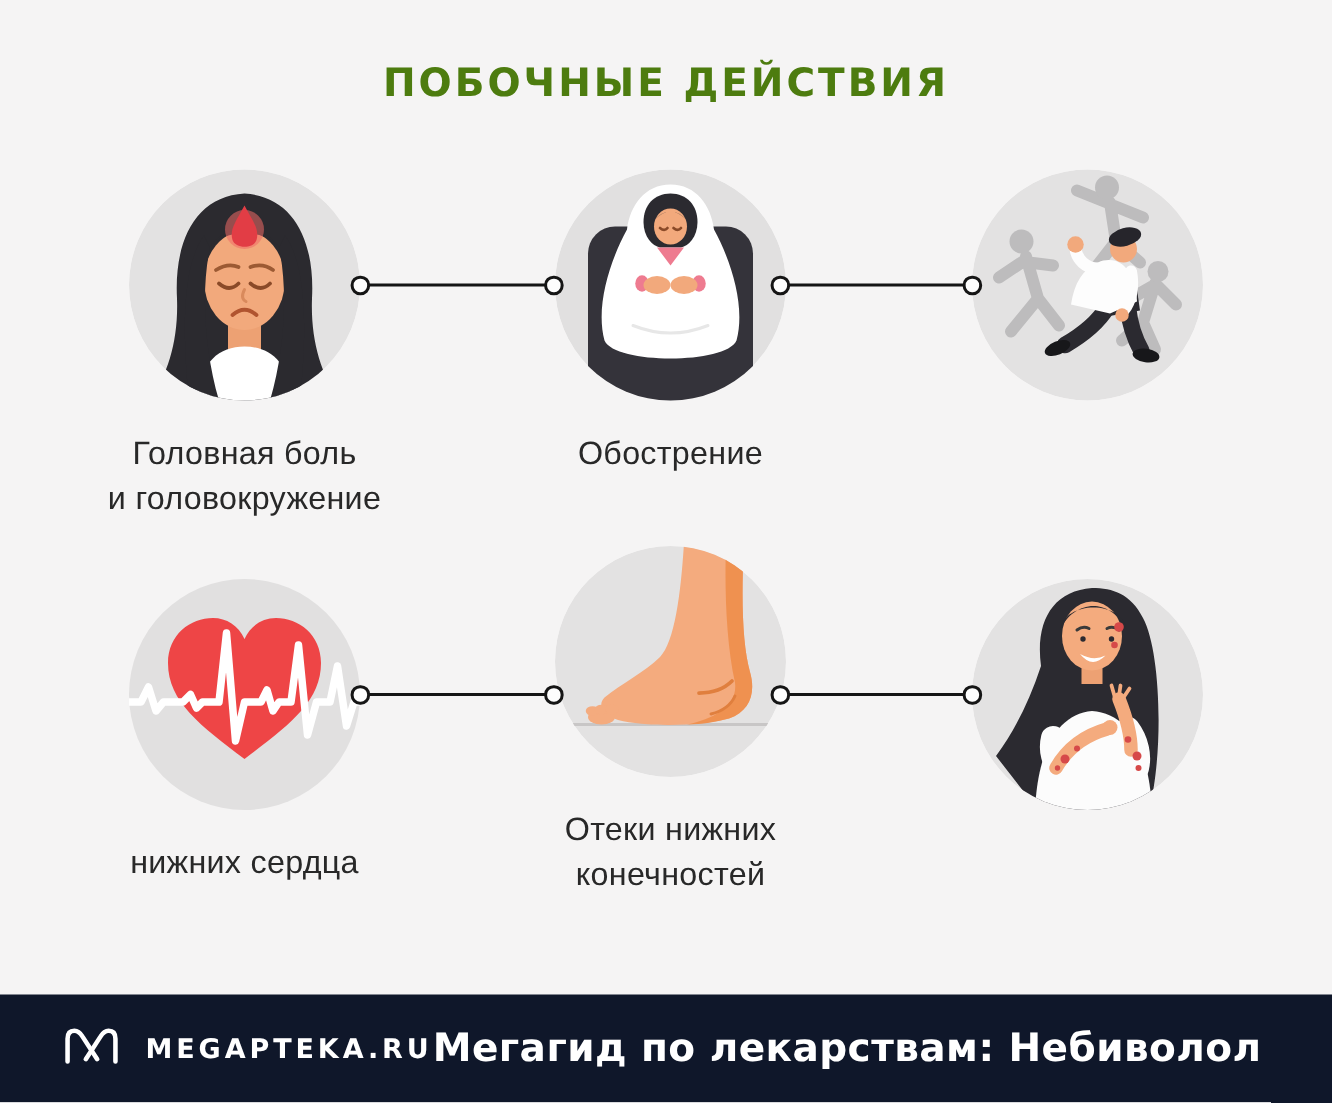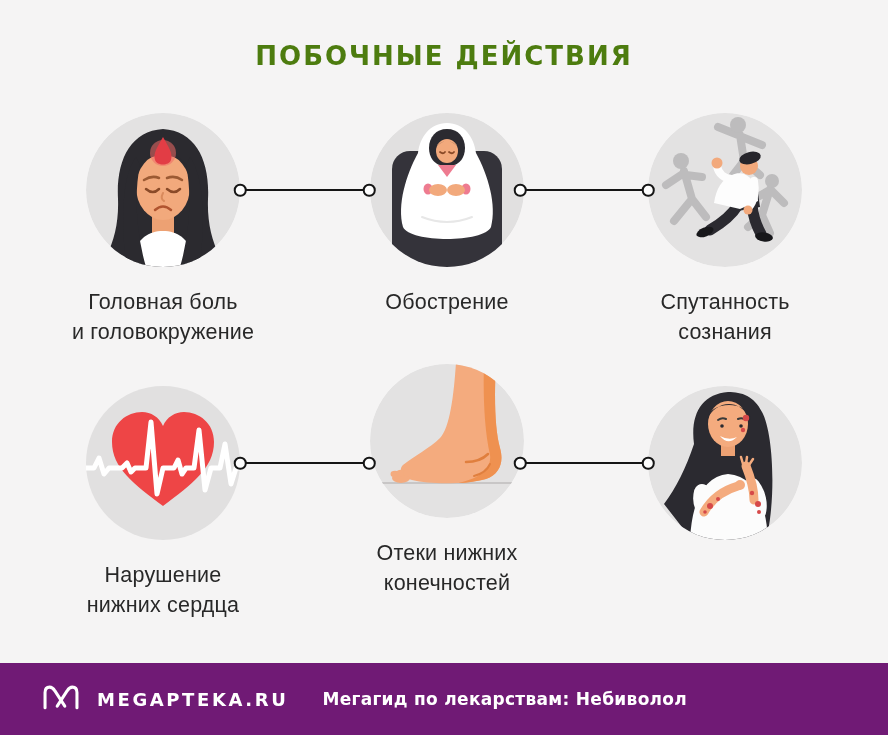--- a/index.html
+++ b/index.html
@@ -20,30 +20,30 @@
     color:#282828;letter-spacing:0.2px;
   }
   .label span{display:block;text-align:center;}
   .connector{position:absolute;height:2.5px;background:#151515;}
   .dot{
     position:absolute;top:1.25px;width:8.5px;height:8.5px;border:2.8px solid #151515;
     border-radius:50%;background:#fdfdfd;transform:translate(-50%,-50%);
   }
   .dot.l{left:0;} .dot.r{left:100%;}
   .footer{
-    position:absolute;left:0;bottom:0;width:100%;height:72px;background:#701a75;
+    position:absolute;left:0;bottom:0;width:100%;height:72px;background:#0f172a;
     display:flex;align-items:center;padding-left:42px;box-sizing:border-box;color:#ffffff;text-align:right;
   }
   .brand{
     font-family:"DejaVu Sans",sans-serif;font-weight:700;font-size:18px;
     letter-spacing:2.6px;margin-left:17px;
   }
   .caption{
-    font-family:"DejaVu Sans",sans-serif;font-weight:700;font-size:17px;
-    margin-left:34px;letter-spacing:0.3px;
+    font-family:"DejaVu Sans",sans-serif;font-weight:700;font-size:26px;
+    letter-spacing:0.3px;
   }
 </style>
 </head>
 <body>
 
 <div class="canvas">
 
   <div class="title">ПОБОЧНЫЕ ДЕЙСТВИЯ</div>
 
   <div class="cell" style="left:23px;top:113px">
@@ -135,36 +135,31 @@
           <path d="M84,62 C74,66 68,76 66,90 L92,96 L110,88 C110,74 104,64 96,61 C92,60 88,60 84,62 Z" fill="#fdfdfd"></path>
           <path d="M84,66 C76,66 70,60 69,53" stroke="#fdfdfd" stroke-width="8" fill="none" stroke-linecap="round"></path>
           <path d="M106,68 C108,78 106,88 101,94" stroke="#fdfdfd" stroke-width="8" fill="none" stroke-linecap="round"></path>
           <circle cx="69" cy="50" r="5.5" fill="#f2a97c"></circle>
           <circle cx="100" cy="97" r="4.5" fill="#f2a97c"></circle>
           <circle cx="101" cy="53" r="9" fill="#f2a97c"></circle>
           <ellipse cx="102" cy="45" rx="11" ry="6" fill="#26252b" transform="rotate(-14 102 45)"></ellipse>
         </g>
       </svg>
     </div>
-    <div class="label">
-      <span>Спутанность</span>
-      <span>сознания</span>
-    </div>
   </div>
 
   <div class="cell" style="left:23px;top:386px">
     <div class="circle">
       <svg width="154" height="154" viewBox="0 0 154 154">
         <circle cx="77" cy="77" r="77" fill="#e1e0e0"></circle>
         <path d="M77,120 C48,98 26,82 26,56 C26,37 41,26 56,26 C65,26 73,31 77,40 C81,31 89,26 98,26 C113,26 128,37 128,56 C128,82 106,98 77,120 Z" fill="#ee4546"></path>
         <polyline points="0,82 8,82 13,72 18,88 23,82 36,82 41,77 45,86 49,82 60,82 65,36 71,108 77,82 88,82 92,74 96,88 100,82 108,82 113,44 119,104 125,82 134,82 139,58 145,98 150,82 156,82" stroke="#ffffff" stroke-width="5" fill="none" stroke-linecap="round" stroke-linejoin="round"></polyline>
       </svg>
     </div>
     <div class="label">
-      <span>Нарушение</span>
       <span>нижних сердца</span>
     </div>
   </div>
 
   <div class="cell" style="left:307px;top:364px">
     <div class="circle">
       <svg width="154" height="154" viewBox="0 0 154 154">
         <defs>
             <clipPath id="c5">
               <circle cx="77" cy="77" r="77"></circle>

